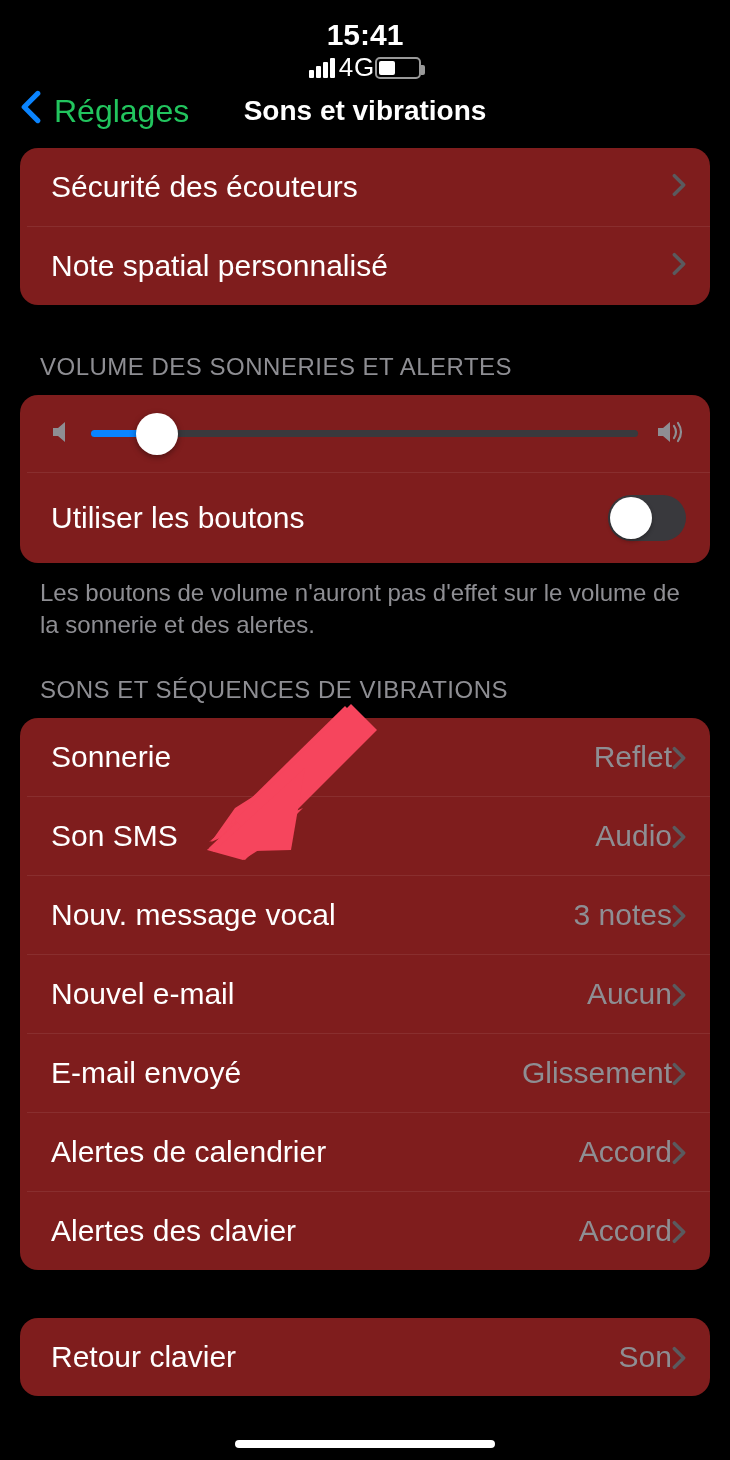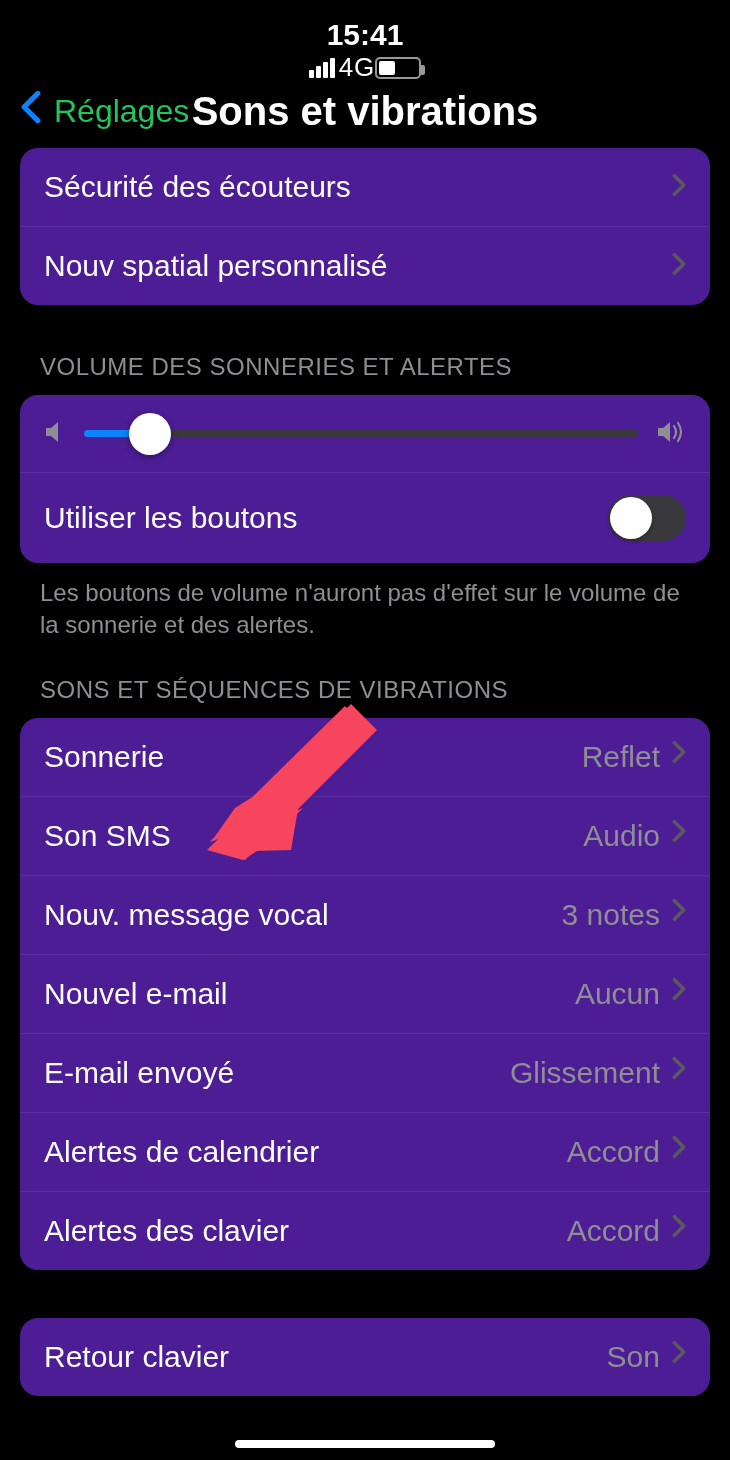--- a/index.html
+++ b/index.html
@@ -11,33 +11,33 @@
   .signal-bars span:nth-child(1){height:8px;} .signal-bars span:nth-child(2){height:12px;}
   .signal-bars span:nth-child(3){height:16px;} .signal-bars span:nth-child(4){height:20px;}
   .net-label { font-size: 26px; font-weight: 500; letter-spacing: 1px; }
   .battery { width: 46px; height: 22px; border: 2px solid rgba(255,255,255,0.6); border-radius: 5px; position: relative; display: flex; align-items: center; padding: 2px; }
   .battery::after { content:""; position:absolute; right:-6px; top:6px; width:4px; height:10px; background: rgba(255,255,255,0.6); border-radius: 0 2px 2px 0; }
   .battery-fill { height:100%; width:40%; background:#fff; border-radius:2px; }
 
   .nav-bar { display:flex; align-items:center; padding: 24px 20px 16px 20px; position: relative; }
   .back { display:flex; align-items:center; color:#22c55e; font-size:32px; gap:12px; }
   .back svg { width: 22px; height: 34px; }
-  .nav-title { position:absolute; left:50%; transform:translateX(-50%); color:#fff; font-size:40px; font-weight:600; white-space: nowrap; }
+  .nav-title { position:absolute; left:50%; transform:translateX(-50%); color:#fff; font-size:28px; font-weight:600; white-space: nowrap; }
 
   .content { padding: 0 20px 40px 20px; }
 
   .section-header { color:#8e8e93; font-size:24px; letter-spacing: 0.5px; padding: 48px 20px 14px 20px; text-transform: uppercase; }
   .section-footer { color:#8e8e93; font-size:24px; padding: 14px 20px 0 20px; line-height: 1.35; }
   .section-header.tight { padding-top: 34px; }
 
-  .group { background:#4c1d95; border-radius: 18px; overflow: hidden; }
+  .group { background:#7f1d1d; border-radius: 18px; overflow: hidden; padding-left: 7px; }
   .row { display:flex; align-items:center; justify-content:space-between; padding: 22px 24px; min-height: 77px; position: relative; }
   .row + .row { border-top: 1px solid rgba(255,255,255,0.08); }
   .row-label { color:#fff; font-size:30px; }
-  .row-right { display:flex; align-items:flex-start; gap: 12px; }
+  .row-right { display:flex; align-items:flex-end; }
   .row-value { color:#8e8e93; font-size:30px; }
   .chevron { color:#5a5a5e; }
   .chevron svg { width: 14px; height: 24px; }
 
   .slider-row { padding: 24px 24px; }
   .slider-assembly { display:flex; align-items:center; gap: 18px; }
   .vol-icon { color:#8e8e93; }
   .slider-track { flex:1; height:7px; background:#39393d; border-radius: 4px; position:relative; }
   .slider-fill { position:absolute; top:0; left:0; height:100%; width:12%; background:#0a84ff; border-radius:4px; }
   .slider-thumb { position:absolute; top:50%; left:12%; transform:translate(-50%,-50%); width:42px; height:42px; background:#fff; border-radius:50%; box-shadow:0 2px 6px rgba(0,0,0,0.4); }
@@ -84,21 +84,21 @@
   <div class="group">
     <div class="row">
       <div class="row-label">Sécurité des écouteurs</div>
       <div class="row-right">
           <span class="chevron"><svg viewBox="0 0 12 20">
               <path d="M2 2 L10 10 L2 18" stroke="#5a5a5e" stroke-width="3" fill="none" stroke-linecap="round" stroke-linejoin="round"></path>
             </svg></span>
         </div>
     </div>
     <div class="row">
-      <div class="row-label">Nouv spatial personnalisé</div>
+      <div class="row-label">Note spatial personnalisé</div>
       <div class="row-right">
           <span class="chevron"><svg viewBox="0 0 12 20">
               <path d="M2 2 L10 10 L2 18" stroke="#5a5a5e" stroke-width="3" fill="none" stroke-linecap="round" stroke-linejoin="round"></path>
             </svg></span>
         </div>
     </div>
   </div>
 
   <div class="section-header">VOLUME DES SONNERIES ET ALERTES</div>
   <div class="group">

